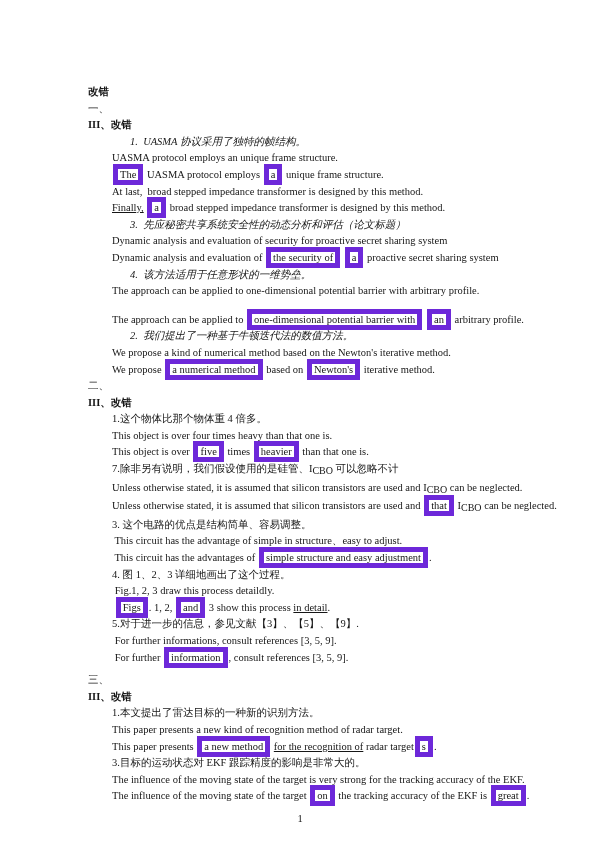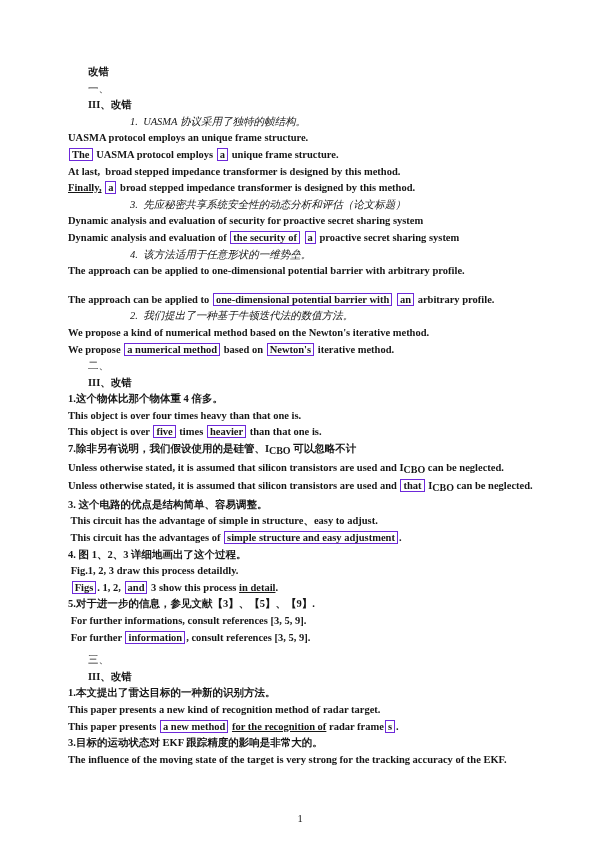--- a/index.html
+++ b/index.html
@@ -9,36 +9,36 @@
     font-family: "Liberation Serif", "DejaVu Serif", serif;
     color: #161616;
   }
   .page {
     position: relative;
     width: 600px;
     height: 850px;
     background: #ffffff;
     overflow: hidden;
     box-sizing: border-box;
-    padding-top: 64px;
+    padding-top: 84px;
   }
   .doc-body { width: 600px; }
   .line {
     font-size: 10.5px;
     line-height: 16.6px;
     white-space: pre;
   }
   .i0 { margin-left: 88px; }
-  .i1 { margin-left: 68px; font-weight: bold; }
+  .i1 { margin-left: 112px; }
   .i2 { margin-left: 130px; font-style: italic; }
   .bold { font-weight: bold; }
   .blank { height: 12px; }
   .sp { margin-top: 6px; }
   .seg-box {
-    border: 1px solid #6d28d9;
+    border: 5px solid #6d28d9;
     padding: 0px 2px;
     margin: 0 1px;
   }
   .seg-u { text-decoration: underline; }
   .seg-sub {
     font-size: 10px;
     vertical-align: -2px;
   }
   .page-number {
     position: absolute;
@@ -86,18 +86,19 @@
       <div class="line i1"><span>4. 图 1、2、3 详细地画出了这个过程。</span></div>
       <div class="line i1"><span> Fig.1, 2, 3 draw this process detaildly.</span></div>
       <div class="line i1"><span> </span><span class="seg-box">Figs</span><span>. 1, 2, </span><span class="seg-box">and</span><span> 3 show this process </span><span class="seg-u">in detail</span><span>.</span></div>
       <div class="line i1"><span>5.对于进一步的信息，参见文献【3】、【5】、【9】.</span></div>
       <div class="line i1"><span> For further informations, consult references [3, 5, 9].</span></div>
       <div class="line i1"><span> For further </span><span class="seg-box">information</span><span>, consult references [3, 5, 9].</span></div>
       <div class="line i0 sp"><span>三、</span></div>
       <div class="line i0 bold"><span>III、改错</span></div>
       <div class="line i1"><span>1.本文提出了雷达目标的一种新的识别方法。</span></div>
       <div class="line i1"><span>This paper presents a new kind of recognition method of radar target.</span></div>
-      <div class="line i1"><span>This paper presents </span><span class="seg-box">a new method</span><span> </span><span class="seg-u">for the recognition of</span><span> radar frame</span><span class="seg-box">s</span><span>.</span></div>
+      <div class="line i1"><span>This paper presents </span><span class="seg-box">a new method</span><span> </span><span class="seg-u">for the recognition of</span><span> radar target</span><span class="seg-box">s</span><span>.</span></div>
       <div class="line i1"><span>3.目标的运动状态对 EKF 跟踪精度的影响是非常大的。</span></div>
       <div class="line i1"><span>The influence of the moving state of the target is very strong for the tracking accuracy of the EKF.</span></div>
+      <div class="line i1"><span>The influence of the moving state of the target </span><span class="seg-box">on</span><span> the tracking accuracy of the EKF is </span><span class="seg-box">great</span><span>.</span></div>
     </div>
   <div class="page-number">1</div>
 </div>
 
 </body></html>

